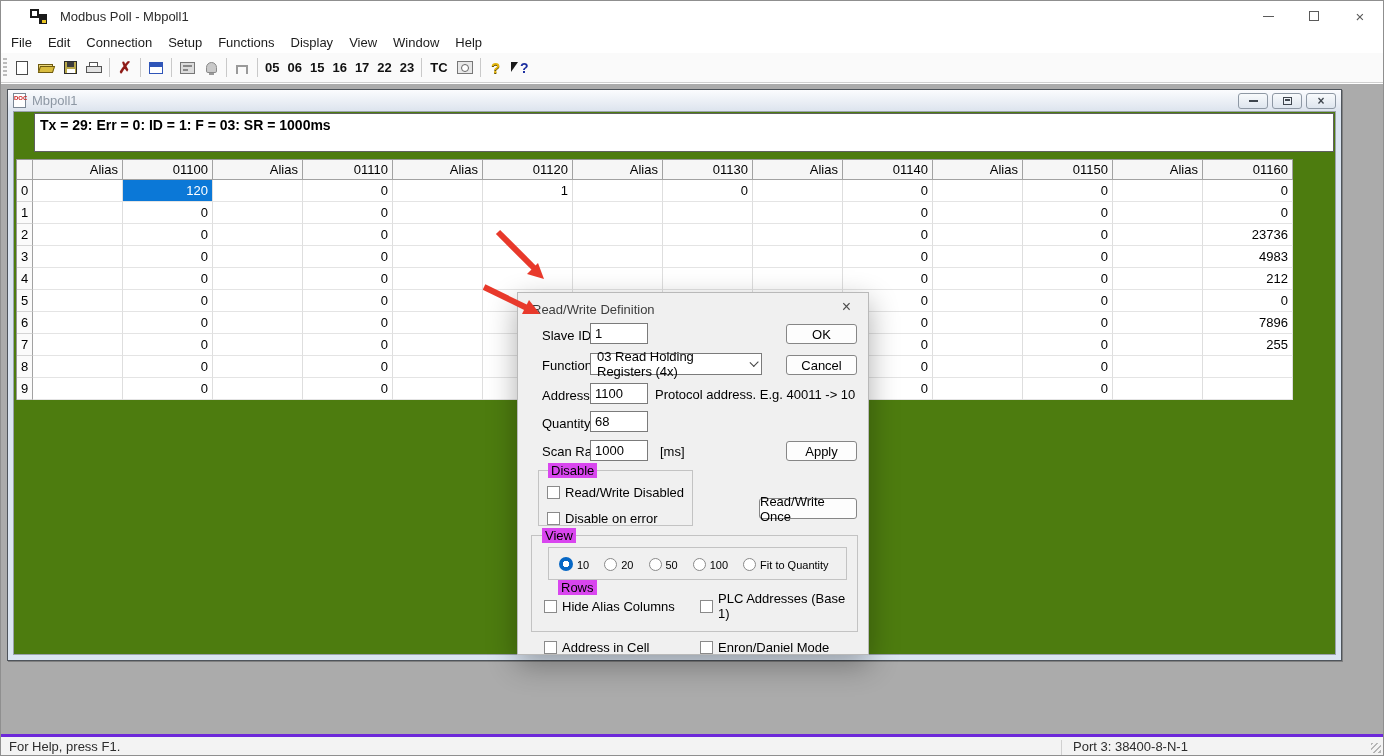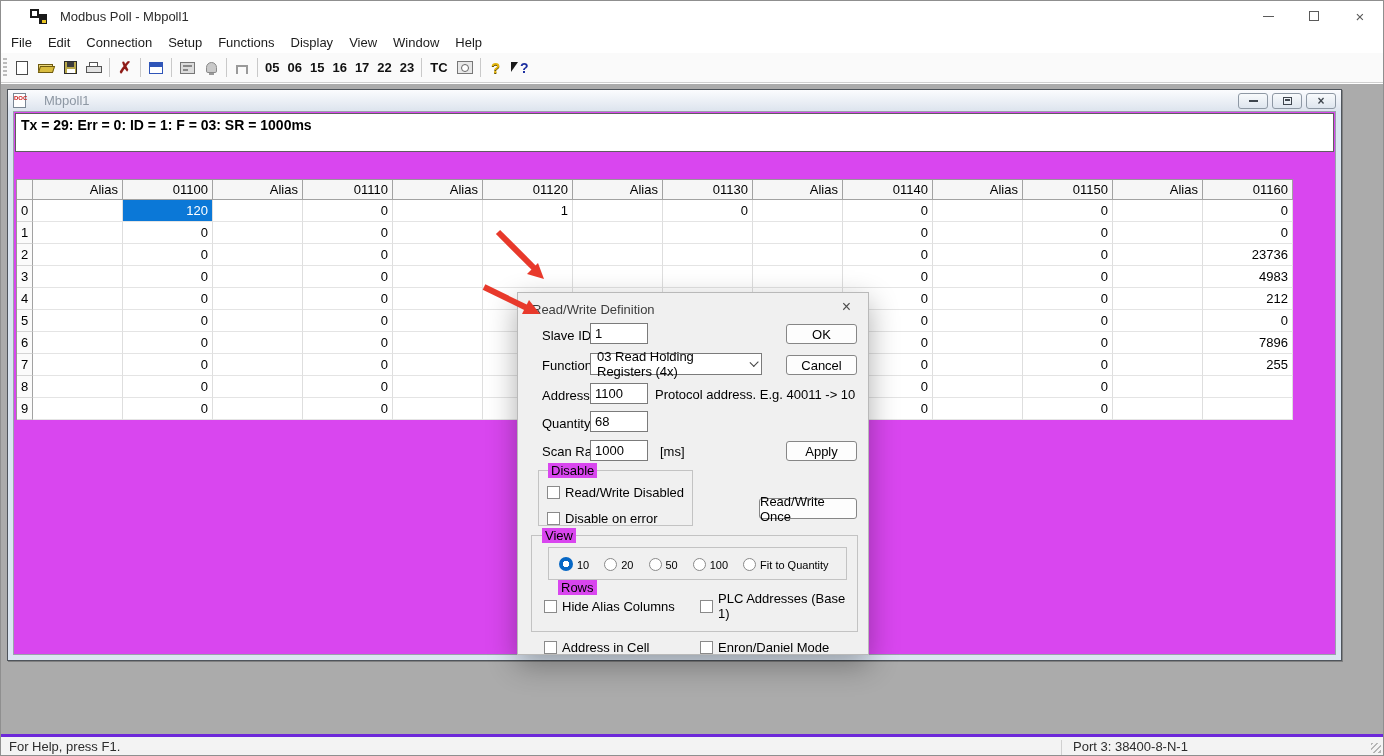--- a/index.html
+++ b/index.html
@@ -56,35 +56,35 @@
   .ic-help { font-size:15px; font-weight:bold; color:#e3b50d; text-shadow:0 1px 0 #6b5500; }
   .ic-ctxhelp { position:relative; width:18px; height:16px; }
   .ic-ctxhelp .arr { position:absolute; left:0; top:2px; width:0; height:0; border-left:7px solid #1a1a1a; border-bottom:10px solid transparent; }
   .ic-ctxhelp .q { position:absolute; right:0; top:0; font-size:14px; font-weight:bold; color:#1b2ea0; }
 
   
   .mdi { position:absolute; left:0; top:83px; width:100%; height:652px; background:#ababab; }
 
   
   .child { position:absolute; left:6px; top:5px; width:1335px; height:572px; background:#dbe5f1; border:1px solid #4e545b; box-shadow:1px 1px 0 rgba(0,0,0,.25); }
-  .child-titlebar { height:21px; display:flex; align-items:center; background:linear-gradient(#fbfcfe,#dde4ee); padding:0 5px;gap:12px; }
+  .child-titlebar { height:21px; display:flex; align-items:center; background:linear-gradient(#fbfcfe,#dde4ee); padding:0 5px; }
   .doc-ico { position:relative; width:13px; height:15px; background:#fff; border:1px solid #7b8694; margin-right:6px; }
   .doc-ico span { position:absolute; left:0px; top:1px; font-size:6px; font-weight:bold; color:#c22; letter-spacing:0; }
   .child-title { font-size:13px; color:#8d97a3; }
   .child-btns { margin-left:auto; display:flex; gap:4px; }
   .cbtn { width:30px; height:16px; border:1px solid #8e98a4; border-radius:3px; background:linear-gradient(#f8fafc,#dee5ee); display:flex; align-items:center; justify-content:center; color:#3f464e; }
   .cbtn .bar { width:9px; height:2px; background:#3f464e; }
   .cbtn .rest { width:9px; height:8px; border:1px solid #3f464e; position:relative; }
   .cbtn .rest:before { content:""; position:absolute; left:1px; top:1px; right:1px; height:2px; background:#3f464e; }
   .cbtn .xx { font-size:12px; font-weight:bold; line-height:1; }
-  .child-content { position:absolute; left:5px; top:21px; right:5px; bottom:5px; background:#d946ef; border:1px solid #9aa2ac; overflow:hidden; }
+  .child-content { position:absolute; left:5px; top:21px; right:5px; bottom:5px; background:#4d7c0f; border:1px solid #9aa2ac; overflow:hidden;padding-left:19px; }
   .tx-panel { margin:1px; height:39px; border:1px solid #5f5f5f; background:#fff; padding:3px 5px; font-size:14px; font-weight:bold; color:#000; }
 
   
-  .grid { position:absolute; left:2px; top:47px; border-top:1px solid #979797; border-left:1px solid #979797; background:#fff;margin-top:20px; }
+  .grid { position:absolute; left:2px; top:47px; border-top:1px solid #979797; border-left:1px solid #979797; background:#fff; }
   .grow { display:flex; }
   .gcell { flex:none; font-size:13px; overflow:hidden; white-space:nowrap; }
   .ghead { width:90px; height:20px; line-height:19px; background:#f6f6f6; border-right:1px solid #a2a2a2; border-bottom:1px solid #a2a2a2; text-align:right; padding-right:4px; color:#000; }
   .gcorner { width:16px; height:20px; background:#f6f6f6; border-right:1px solid #a2a2a2; border-bottom:1px solid #a2a2a2; }
   .grownum { width:16px; height:22px; line-height:21px; background:#fbfbfb; border-right:1px solid #a2a2a2; border-bottom:1px solid #d5d5d5; text-align:center; color:#000; }
   .gdata { width:90px; height:22px; line-height:21px; border-right:1px solid #dedede; border-bottom:1px solid #e4e4e4; text-align:right; padding-right:4px; color:#000; }
   .gdata.sel { background:var(--sel,#0b78d7); color:#fff; }
 
   
   .dialog { position:absolute; left:516px; top:208px; width:352px; height:363px; background:#f0f0f0; border:1px solid #b9b9b9; border-radius:0; box-shadow:0 10px 28px rgba(0,0,0,.32); z-index:5; }

